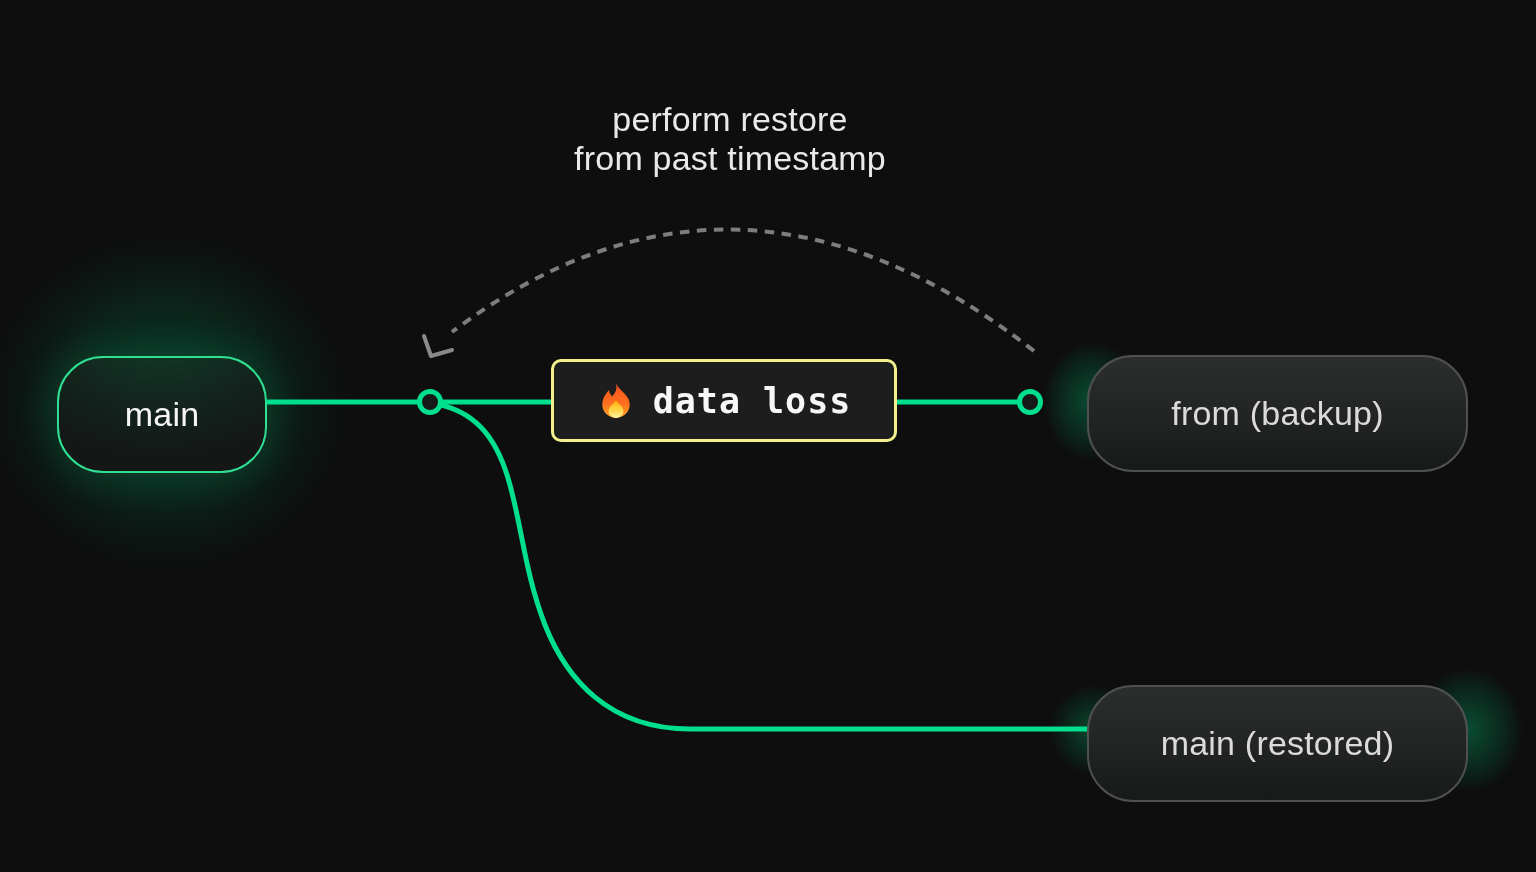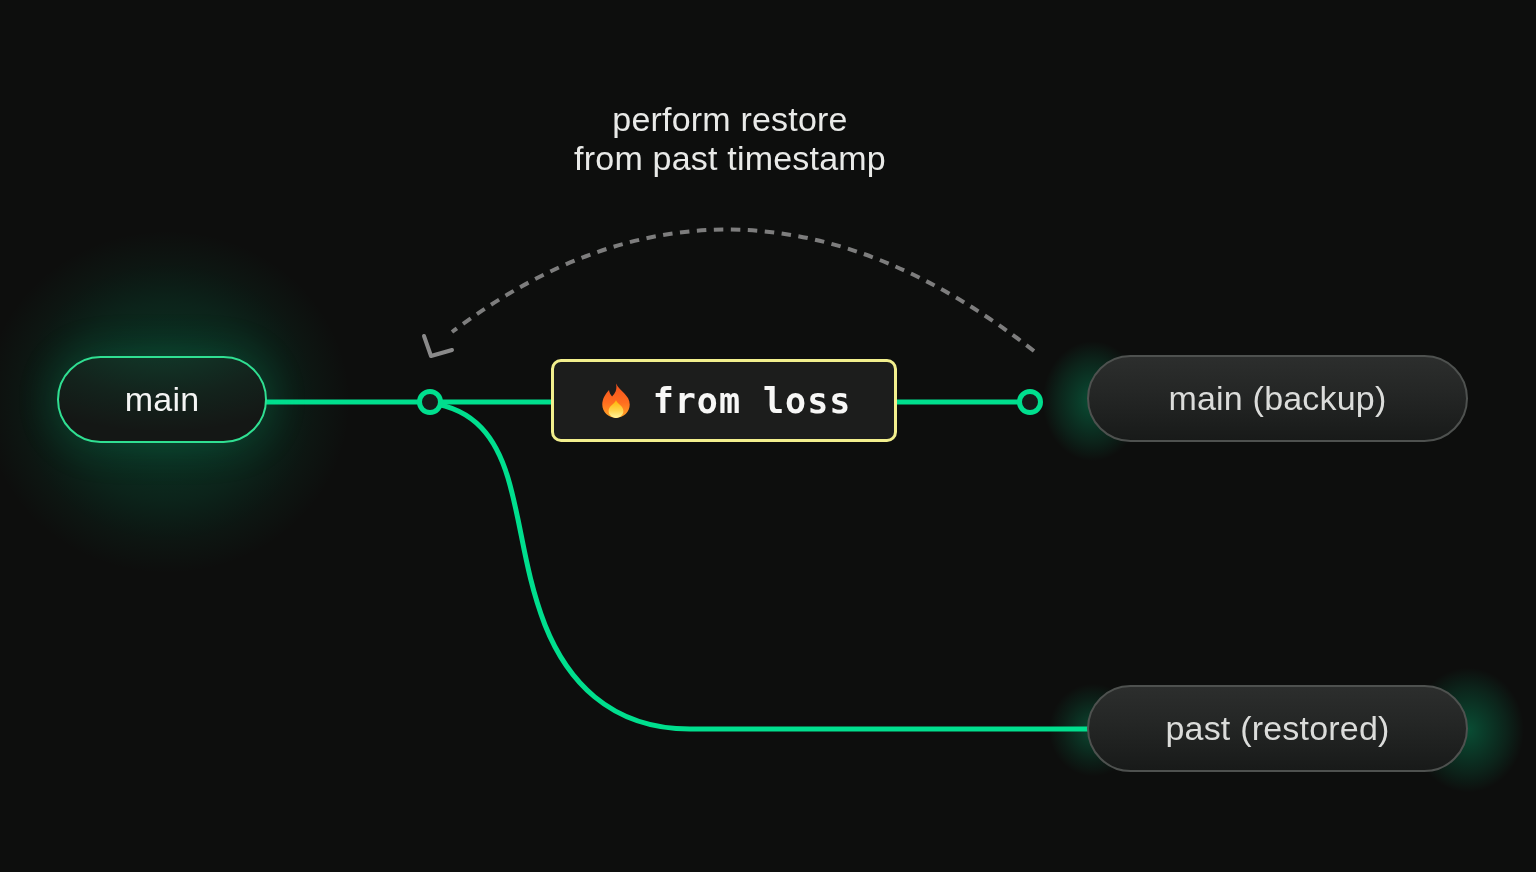--- a/index.html
+++ b/index.html
@@ -77,21 +77,21 @@
     letter-spacing: 0.2px;
   }
 
   
   .pill {
     position: absolute;
     z-index: 2;
     display: flex;
     align-items: center;
     justify-content: center;
-    height: 87px;
+    height: 117px;
     border-radius: 46px;
     box-sizing: border-box;
     font-size: 34px;
     letter-spacing: 0.2px;
   }
   .pill-main {
     left: 57px; top: 356px;
     width: 210px;
     color: #f4f5f4;
     border: 2px solid #30df92;
@@ -180,24 +180,24 @@
         </linearGradient>
         <linearGradient id="flameInner" x1="0" y1="0" x2="0" y2="1">
           <stop offset="0" stop-color="#ffb300"></stop>
           <stop offset="0.6" stop-color="#ffd54f"></stop>
           <stop offset="1" stop-color="#fff59d"></stop>
         </linearGradient>
       </defs>
       <path fill="url(#flameOuter)" d="M18 1.5c1.4 6.6-1.2 9.4-3.7 12.3-1.6-1.8-2.7-3.9-2.9-6.2C8.2 10.9 5 16 5 21.4 5 28.4 10.8 34 18 34s13-5.6 13-12.6C31 12.3 22 9.6 18 1.5z"></path>
       <path fill="url(#flameInner)" d="M18 34c-3.9 0-7-2.9-7-6.5 0-3.4 2.4-5.3 4.4-7 1.5-1.4 2.2-2.3 2.6-3.5.4 1.2 1.1 2.1 2.6 3.5 2 1.7 4.4 3.6 4.4 7 0 3.6-3.1 6.5-7 6.5z"></path>
     </svg>
-    <span>from loss</span>
+    <span>data loss</span>
   </div>
 
   <div class="pill pill-gray pill-backup">
-    <span>main (backup)</span>
+    <span>from (backup)</span>
   </div>
 
   <div class="pill pill-gray pill-restored">
-    <span>past (restored)</span>
+    <span>main (restored)</span>
   </div>
 
 </div>
 
 </body></html>

